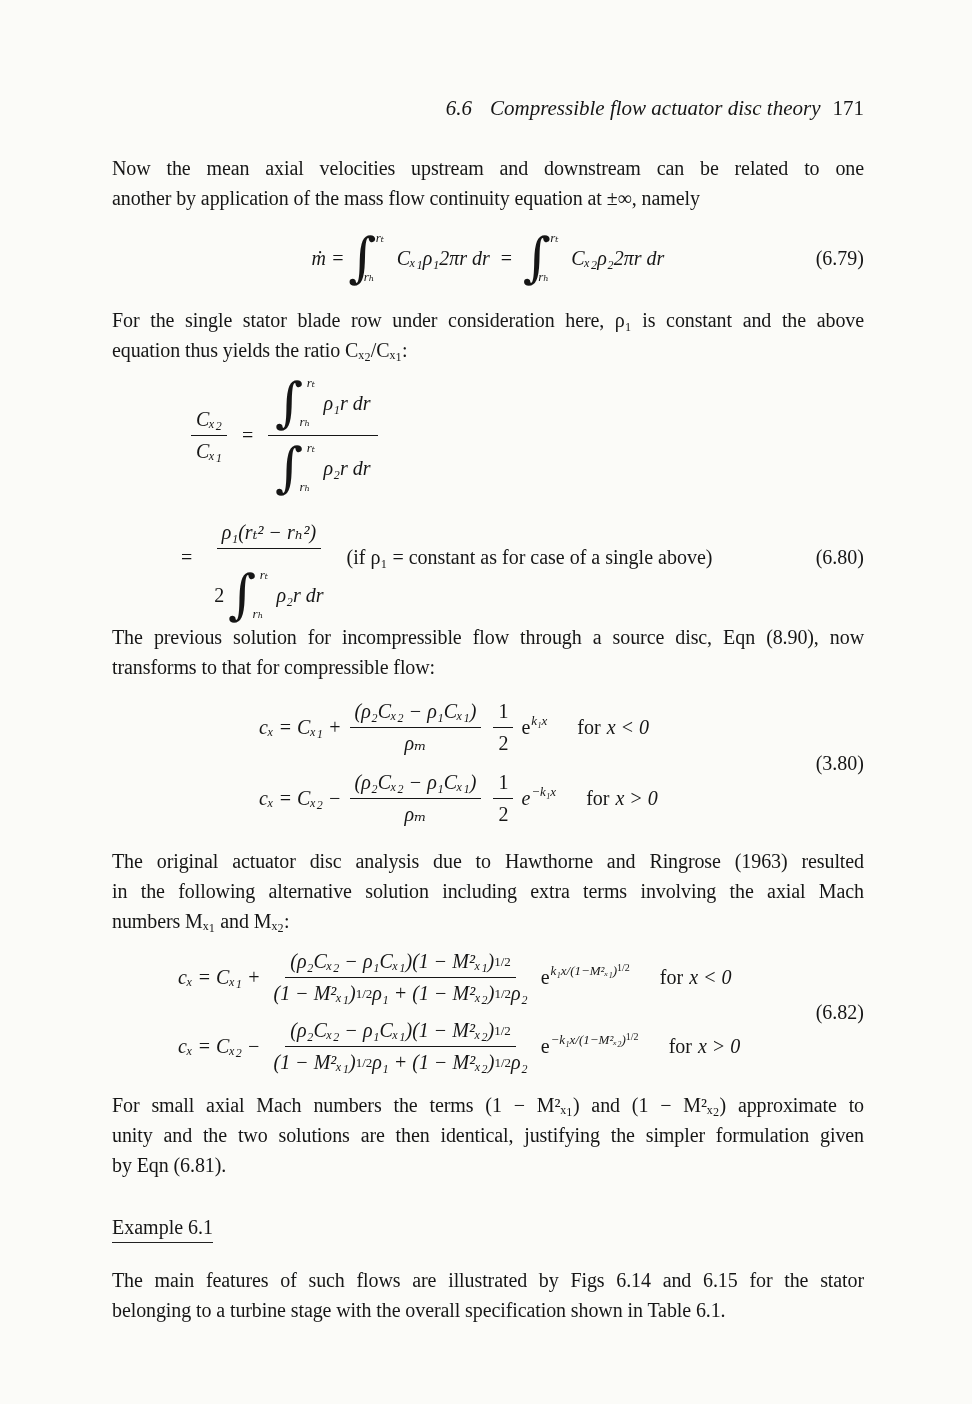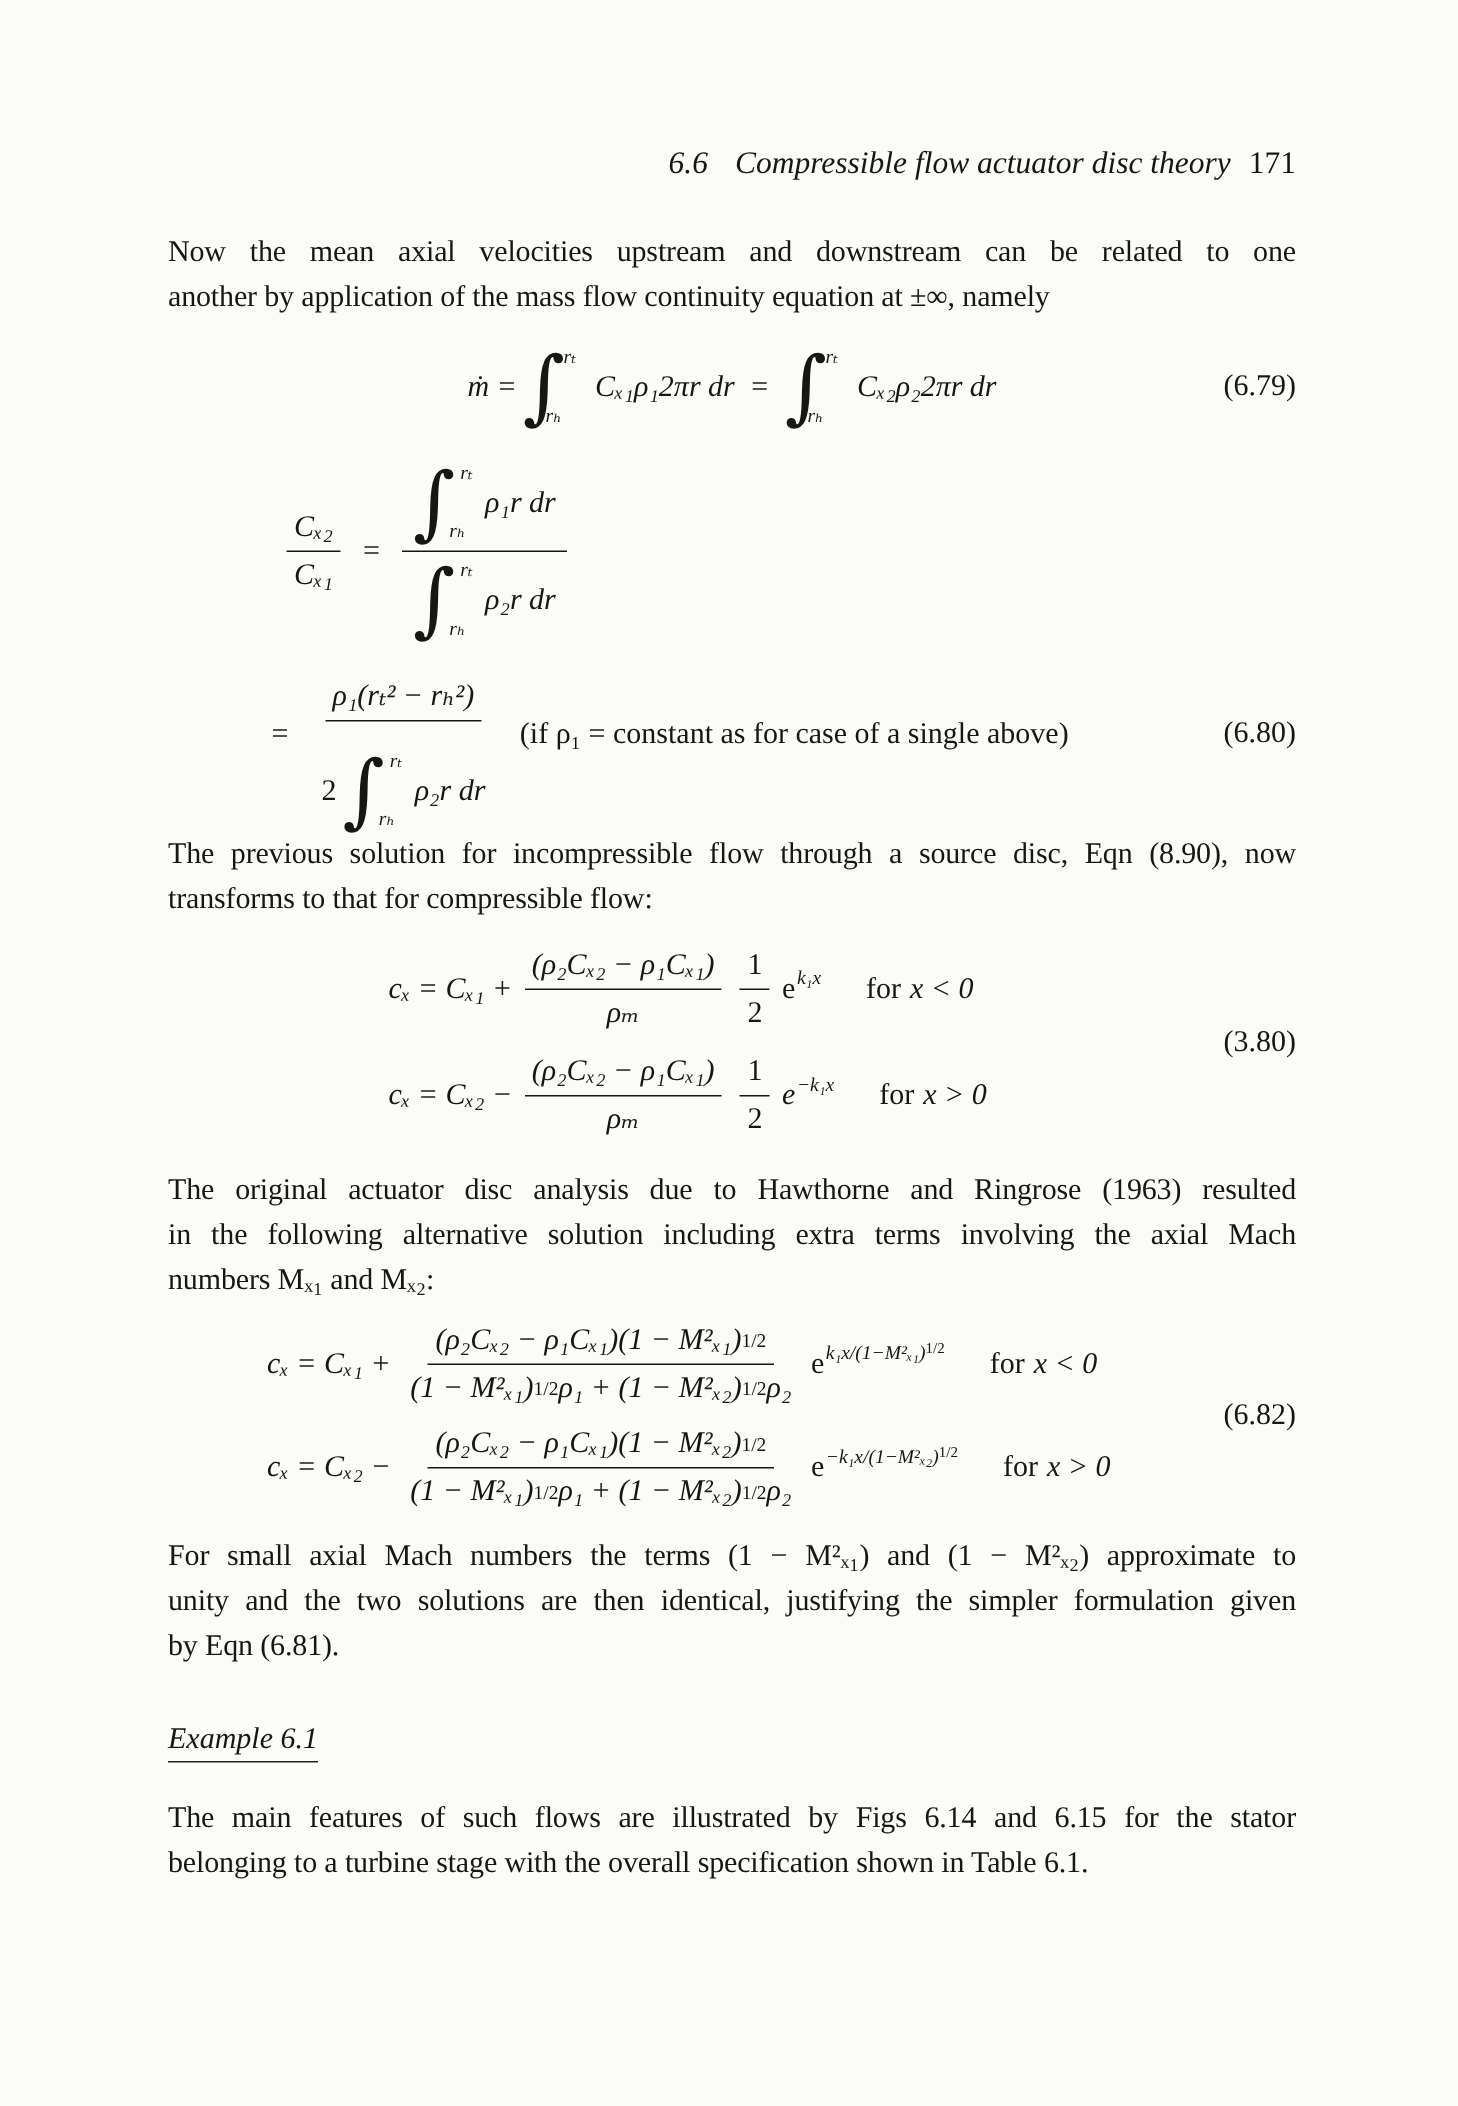--- a/index.html
+++ b/index.html
@@ -96,21 +96,21 @@
   .eq681 .eq-line + .eq-line { margin-top: 12px; }
 
   .eq682 { margin: 12px 0 14px; }
   .eq682 .eq-line { padding-left: 64px; }
   .eq682 .eq-line + .eq-line { margin-top: 10px; }
 
   .example-head {
     margin-top: 36px; margin-bottom: 22px; font-size: 20px;
   }
   .example-head .uline {
-    display: inline-block; border-bottom: 1.6px solid #222; padding-bottom: 3px; font-style: italic;
+    display: inline-block; border-bottom: 1.6px solid #222; padding-bottom: 3px;
   }
 </style>
 </head>
 <body>
 
 <div class="page">
 
   <div class="running-head">
     <span class="rh-sec">6.6</span>
     <span class="rh-title">Compressible flow actuator disc theory</span>
@@ -139,20 +139,24 @@
         <span class="int-l">
           <span class="lt it">rₜ</span>
           <span class="lb it">rₕ</span>
         </span>
       </span>
       <span class="it tok">Cₓ₂ρ₂2πr dr</span>
     </div>
     <span class="eq-num">(6.79)</span>
   </div>
 
+  <div class="para">
+    <p class="line just">For the single stator blade row under consideration here, ρ₁ is constant and the above</p>
+    <p class="line">equation thus yields the ratio Cₓ₂/Cₓ₁:</p>
+  </div>
 
   <div class="eq eq680">
     <div class="eq-line row1">
       <span class="frac">
         <span class="num it">Cₓ₂</span>
         <span class="den it">Cₓ₁</span>
       </span>
       <span class="rel">=</span>
       <span class="frac">
         <span class="num">

